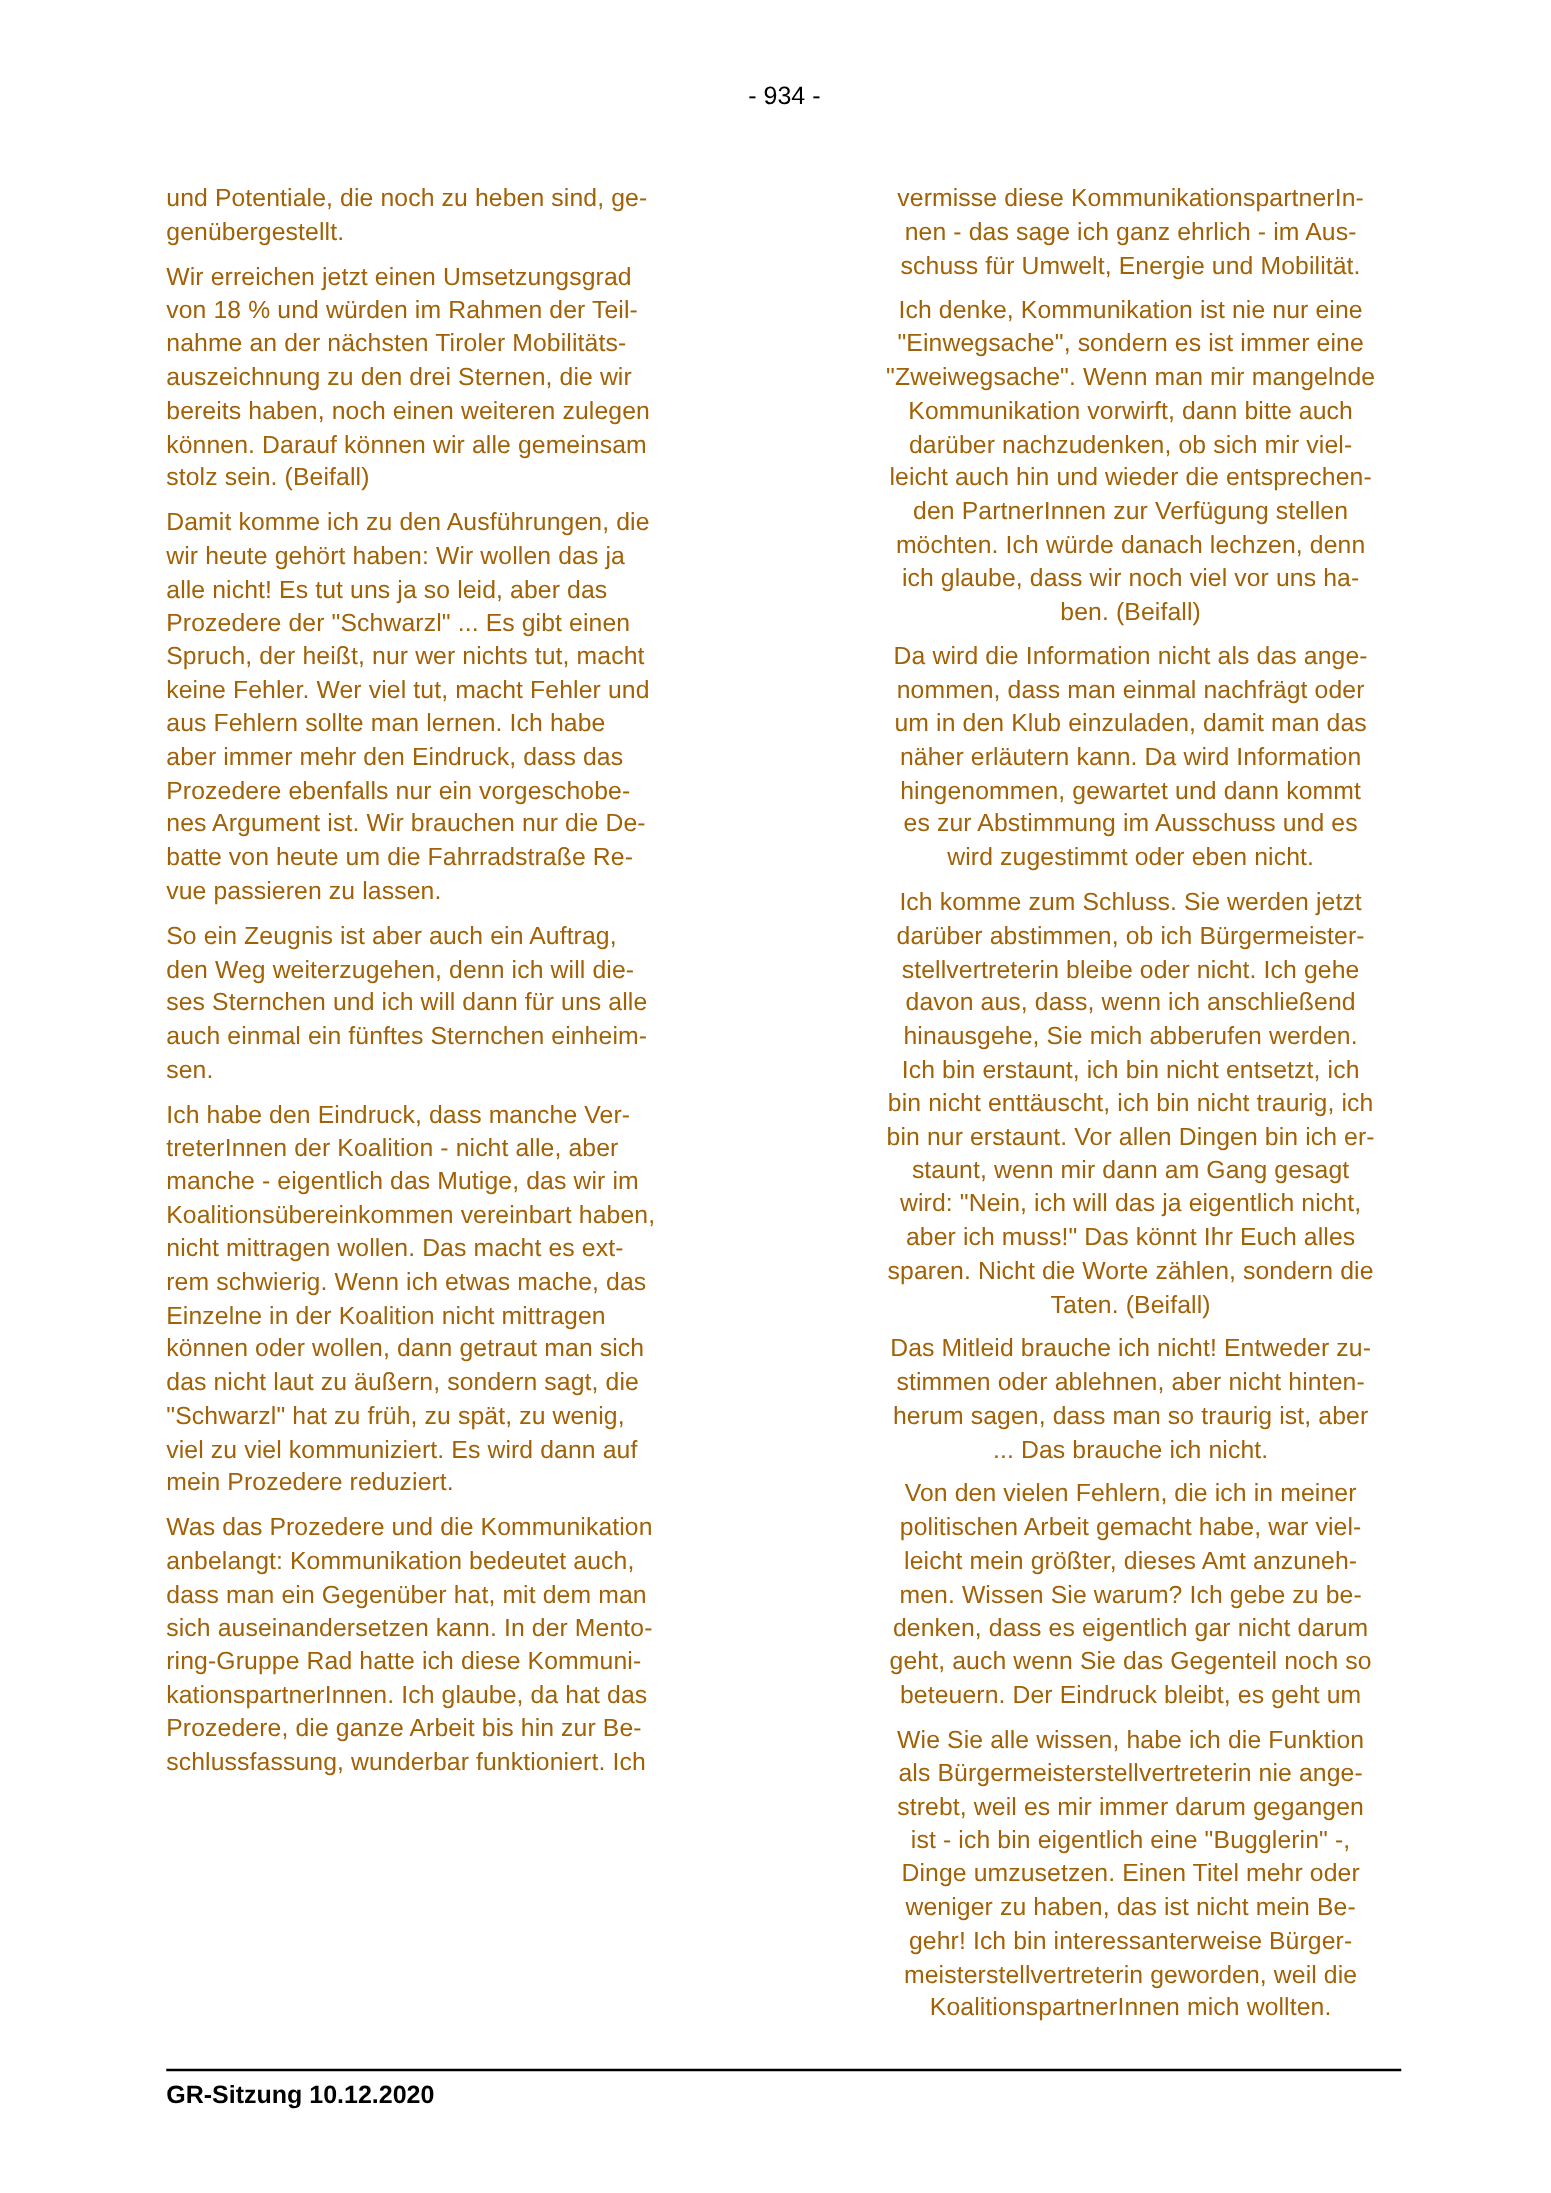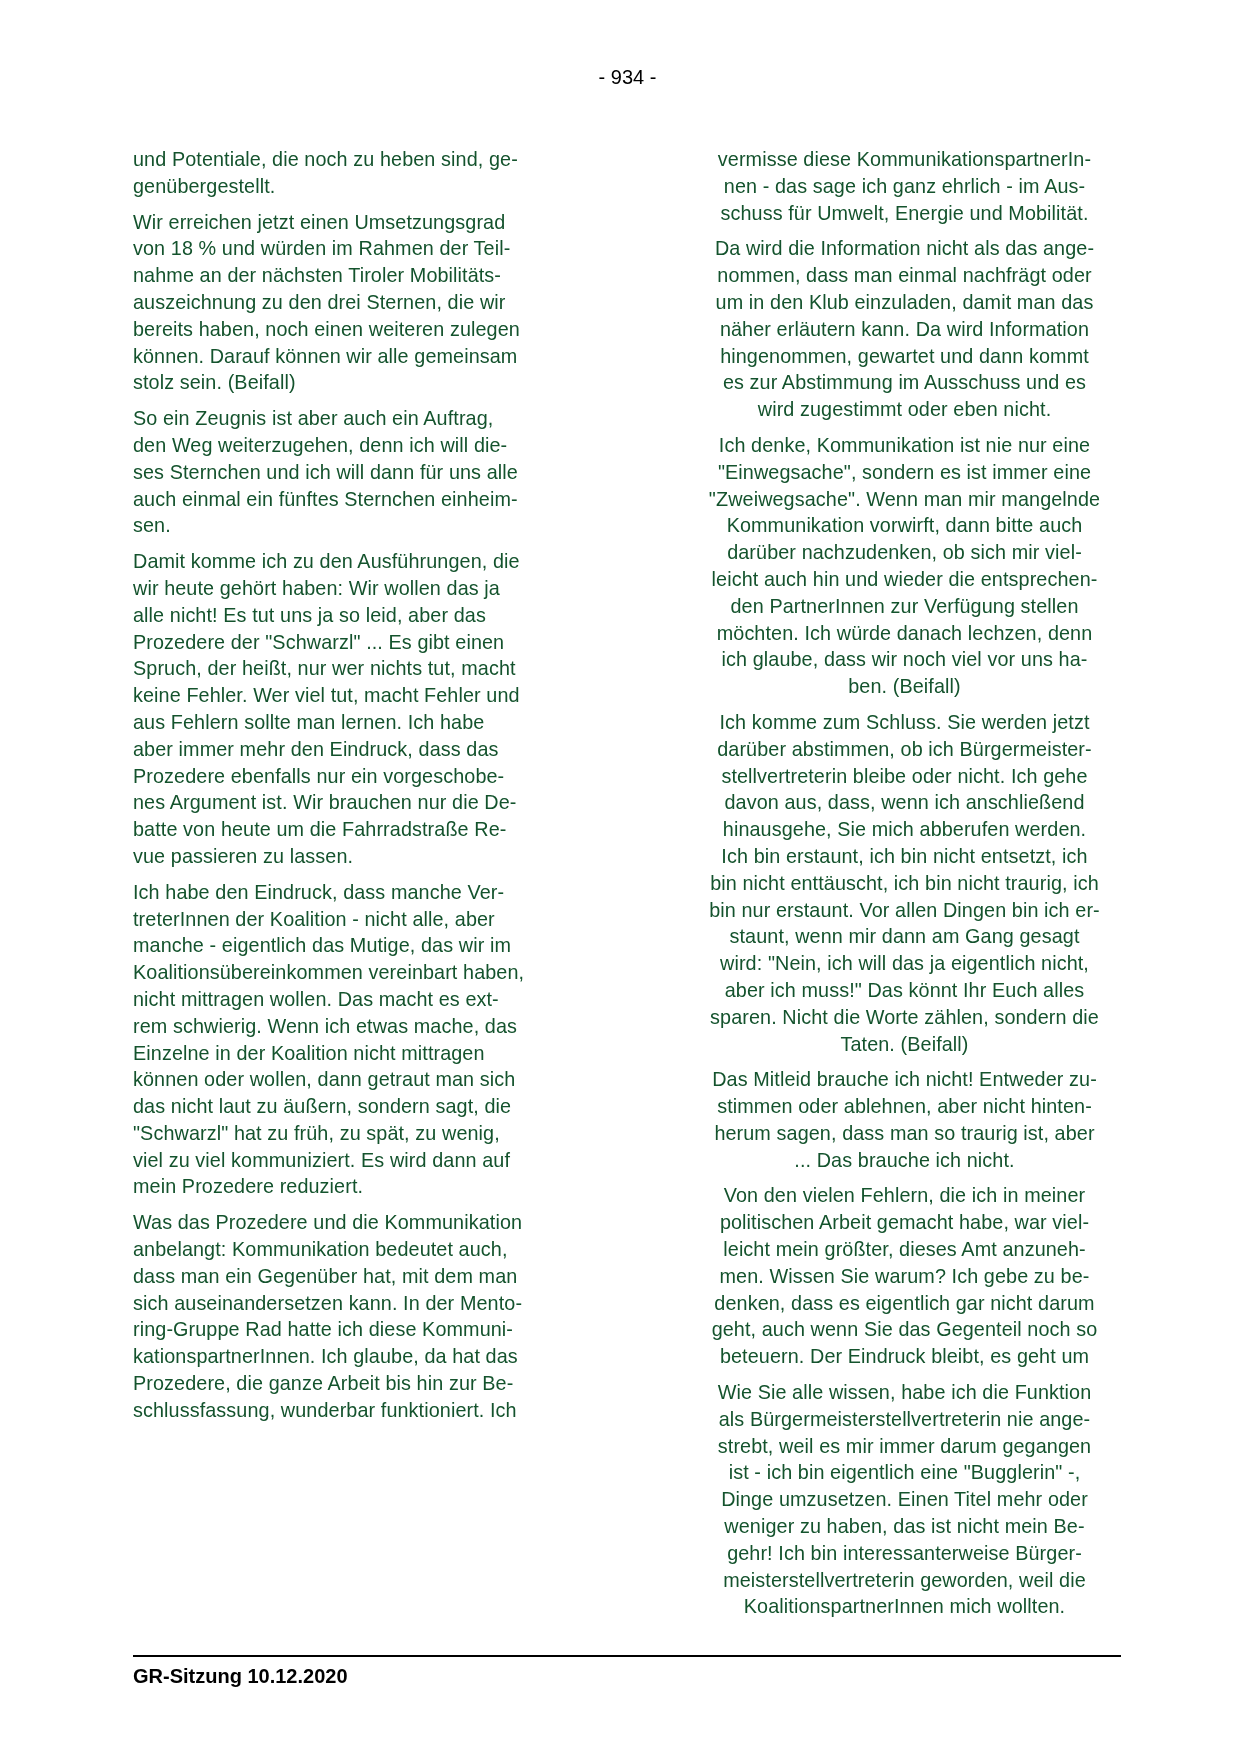--- a/index.html
+++ b/index.html
@@ -32,21 +32,21 @@
     width: 465px;
   }
   .col-left  { left: 133px; }
   .col-right { left: 672px; text-align: center; }
   .col p {
     margin: 0 0 9px 0;
     font-size: 19.8px;
     line-height: 26.8px;
     white-space: pre;
     letter-spacing: 0.1px;
-    color: #14532d;
+    color: #a16207;
   }
   .footer-rule {
     position: absolute;
     left: 133px;
     top: 1655px;
     width: 988px;
     height: 2px;
     background: #000000;
   }
   .footer-text {
@@ -69,37 +69,37 @@
   <div class="col col-left">
     <p>und Potentiale, die noch zu heben sind, ge-
 genübergestellt.</p>
     <p>Wir erreichen jetzt einen Umsetzungsgrad
 von 18 % und würden im Rahmen der Teil-
 nahme an der nächsten Tiroler Mobilitäts-
 auszeichnung zu den drei Sternen, die wir
 bereits haben, noch einen weiteren zulegen
 können. Darauf können wir alle gemeinsam
 stolz sein. (Beifall)</p>
-    <p>So ein Zeugnis ist aber auch ein Auftrag,
-den Weg weiterzugehen, denn ich will die-
-ses Sternchen und ich will dann für uns alle
-auch einmal ein fünftes Sternchen einheim-
-sen.</p>
     <p>Damit komme ich zu den Ausführungen, die
 wir heute gehört haben: Wir wollen das ja
 alle nicht! Es tut uns ja so leid, aber das
 Prozedere der "Schwarzl" ... Es gibt einen
 Spruch, der heißt, nur wer nichts tut, macht
 keine Fehler. Wer viel tut, macht Fehler und
 aus Fehlern sollte man lernen. Ich habe
 aber immer mehr den Eindruck, dass das
 Prozedere ebenfalls nur ein vorgeschobe-
 nes Argument ist. Wir brauchen nur die De-
 batte von heute um die Fahrradstraße Re-
 vue passieren zu lassen.</p>
+    <p>So ein Zeugnis ist aber auch ein Auftrag,
+den Weg weiterzugehen, denn ich will die-
+ses Sternchen und ich will dann für uns alle
+auch einmal ein fünftes Sternchen einheim-
+sen.</p>
     <p>Ich habe den Eindruck, dass manche Ver-
 treterInnen der Koalition - nicht alle, aber
 manche - eigentlich das Mutige, das wir im
 Koalitionsübereinkommen vereinbart haben,
 nicht mittragen wollen. Das macht es ext-
 rem schwierig. Wenn ich etwas mache, das
 Einzelne in der Koalition nicht mittragen
 können oder wollen, dann getraut man sich
 das nicht laut zu äußern, sondern sagt, die
 "Schwarzl" hat zu früh, zu spät, zu wenig,
@@ -112,37 +112,37 @@
 ring-Gruppe Rad hatte ich diese Kommuni-
 kationspartnerInnen. Ich glaube, da hat das
 Prozedere, die ganze Arbeit bis hin zur Be-
 schlussfassung, wunderbar funktioniert. Ich</p>
   </div>
 
   <div class="col col-right">
     <p>vermisse diese KommunikationspartnerIn-
 nen - das sage ich ganz ehrlich - im Aus-
 schuss für Umwelt, Energie und Mobilität.</p>
-    <p>Da wird die Information nicht als das ange-
-nommen, dass man einmal nachfrägt oder
-um in den Klub einzuladen, damit man das
-näher erläutern kann. Da wird Information
-hingenommen, gewartet und dann kommt
-es zur Abstimmung im Ausschuss und es
-wird zugestimmt oder eben nicht.</p>
     <p>Ich denke, Kommunikation ist nie nur eine
 "Einwegsache", sondern es ist immer eine
 "Zweiwegsache". Wenn man mir mangelnde
 Kommunikation vorwirft, dann bitte auch
 darüber nachzudenken, ob sich mir viel-
 leicht auch hin und wieder die entsprechen-
 den PartnerInnen zur Verfügung stellen
 möchten. Ich würde danach lechzen, denn
 ich glaube, dass wir noch viel vor uns ha-
 ben. (Beifall)</p>
+    <p>Da wird die Information nicht als das ange-
+nommen, dass man einmal nachfrägt oder
+um in den Klub einzuladen, damit man das
+näher erläutern kann. Da wird Information
+hingenommen, gewartet und dann kommt
+es zur Abstimmung im Ausschuss und es
+wird zugestimmt oder eben nicht.</p>
     <p>Ich komme zum Schluss. Sie werden jetzt
 darüber abstimmen, ob ich Bürgermeister-
 stellvertreterin bleibe oder nicht. Ich gehe
 davon aus, dass, wenn ich anschließend
 hinausgehe, Sie mich abberufen werden.
 Ich bin erstaunt, ich bin nicht entsetzt, ich
 bin nicht enttäuscht, ich bin nicht traurig, ich
 bin nur erstaunt. Vor allen Dingen bin ich er-
 staunt, wenn mir dann am Gang gesagt
 wird: "Nein, ich will das ja eigentlich nicht,

